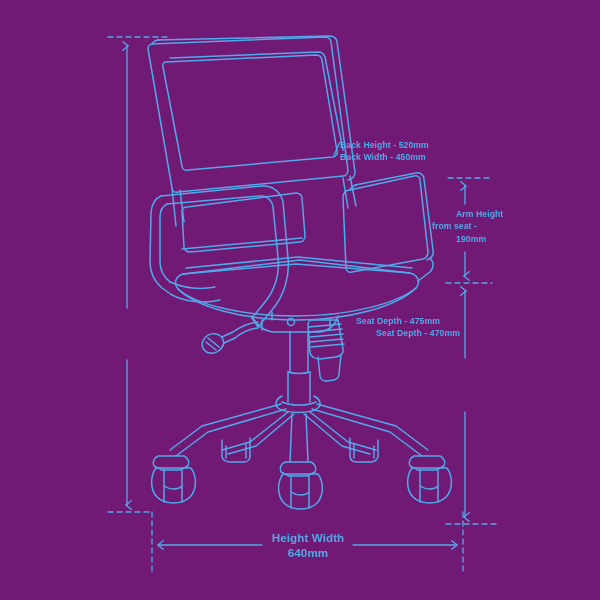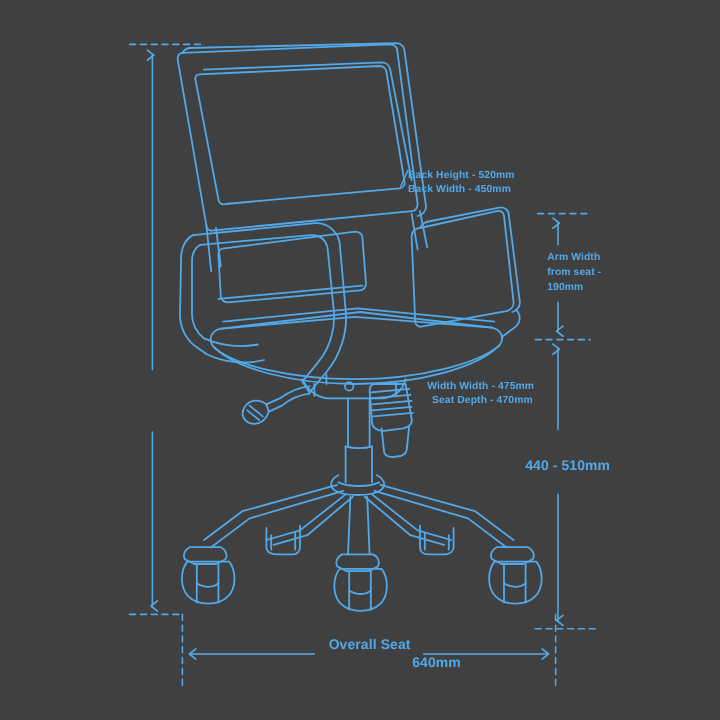--- a/index.html
+++ b/index.html
@@ -11,21 +11,21 @@
     width: 600px;
     height: 600px;
     font-family: "Liberation Sans", sans-serif;
     -webkit-font-smoothing: antialiased;
   }
   #stage {
     position: relative;
     width: 600px;
     height: 600px;
     overflow: hidden;
-    background: #404040;
+    background: #701a75;
   }
   svg.layer {
     position: absolute;
     left: 0;
     top: 0;
     width: 600px;
     height: 600px;
   }
   .label {
     position: absolute;
@@ -216,26 +216,25 @@
       <line x1="159" y1="545" x2="262" y2="545" marker-start="url(#arrLeft)"></line>
       <line x1="353" y1="545" x2="456" y2="545" marker-end="url(#arrRight)"></line>
 
       <line x1="334" y1="155" x2="340" y2="142"></line>
     </g>
   </svg>
 
   <div class="label small" style="left:340px; top:140px;">Back Height - 520mm</div>
   <div class="label small" style="left:340px; top:152px;text-align:center;">Back Width - 450mm</div>
 
-  <div class="label small" style="left:456px; top:209px;">Arm Width</div>
-  <div class="label small" style="left:456px; top:221px;">from seat -</div>
+  <div class="label small" style="left:456px; top:209px;">Arm Height</div>
+  <div class="label small" style="left:432px; top:221px;">from seat -</div>
   <div class="label small" style="left:456px; top:234px;">190mm</div>
 
-  <div class="label small" style="left:356px; top:316px;">Width Width - 475mm</div>
-  <div class="label small" style="left:360px; top:328px;text-align:right;">Seat Depth - 470mm</div>
-
-
-  <div class="label big center" style="left:398px; top:382px; width:150px;">440 - 510mm</div>
-
-  <div class="label big center" style="left:232px; top:531px; width:152px;">Overall Seat</div>
-  <div class="label big center" style="left:232px; top:546px; width:152px;text-align:right;">640mm</div>
+  <div class="label small" style="left:356px; top:316px;">Seat Depth - 475mm</div>
+  <div class="label small" style="left:376px; top:328px;text-align:right;">Seat Depth - 470mm</div>
+
+
+
+  <div class="label big center" style="left:232px; top:531px; width:152px;">Height Width</div>
+  <div class="label big center" style="left:232px; top:546px; width:152px;">640mm</div>
 
 </div>
 
 </body></html>

